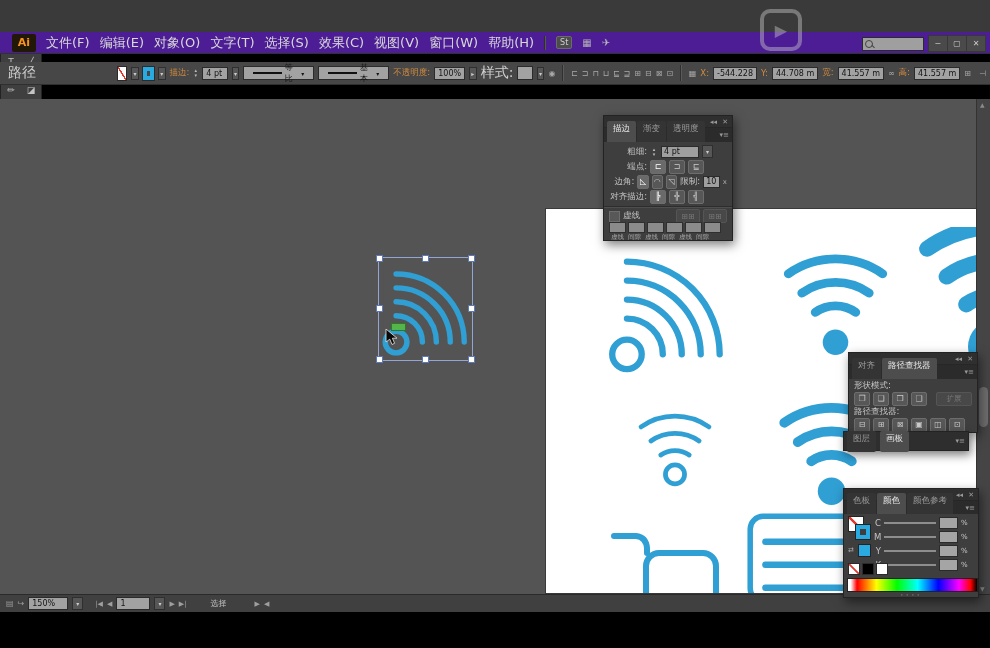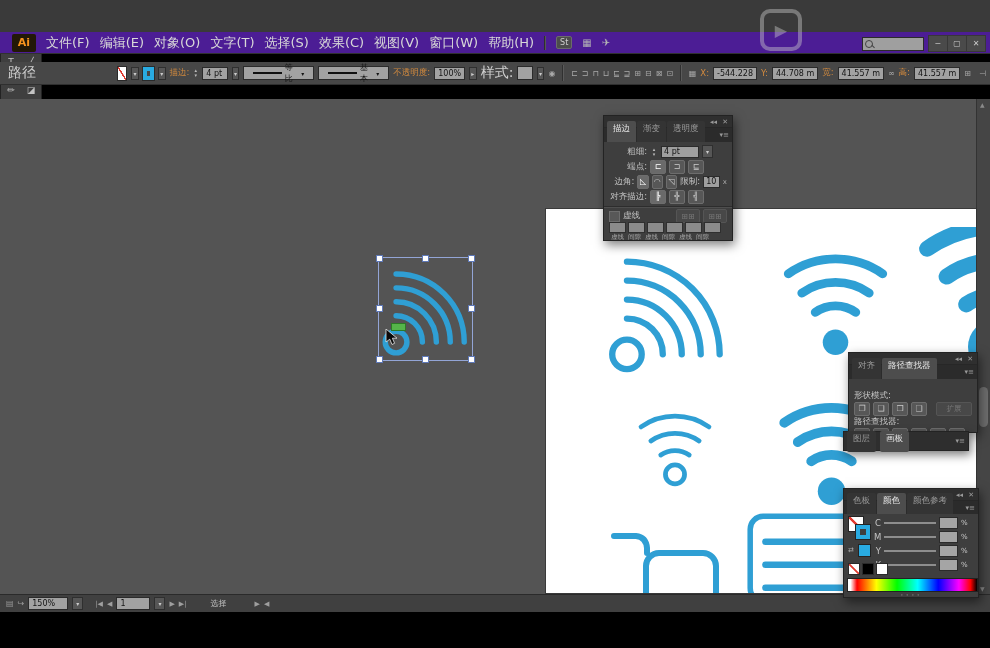--- a/index.html
+++ b/index.html
@@ -434,21 +434,21 @@
   <div class="panel" style="left:848px;top:352px;width:130px;height:81px;">
     <div class="phead">
       <span>◂◂</span>
       <span>✕</span>
     </div>
     <div class="ptabs">
       <span class="ptab">对齐</span>
       <span class="ptab active">路径查找器</span>
       <span class="pmenu">▾≡</span>
     </div>
-    <div class="prow" style="height:11px;margin-top:11px;">
+    <div class="prow" style="height:11px;margin-top:1px;">
       <span class="plabel">形状模式:</span>
     </div>
     <div class="prow" style="height:15px;">
       <span class="pbtn">❐</span>
       <span class="pbtn">❏</span>
       <span class="pbtn">❒</span>
       <span class="pbtn">❑</span>
       <span style="flex:1;"></span>
       <span class="pbtn dis" style="width:34px;font-size:7.5px;">扩展</span>
     </div>

